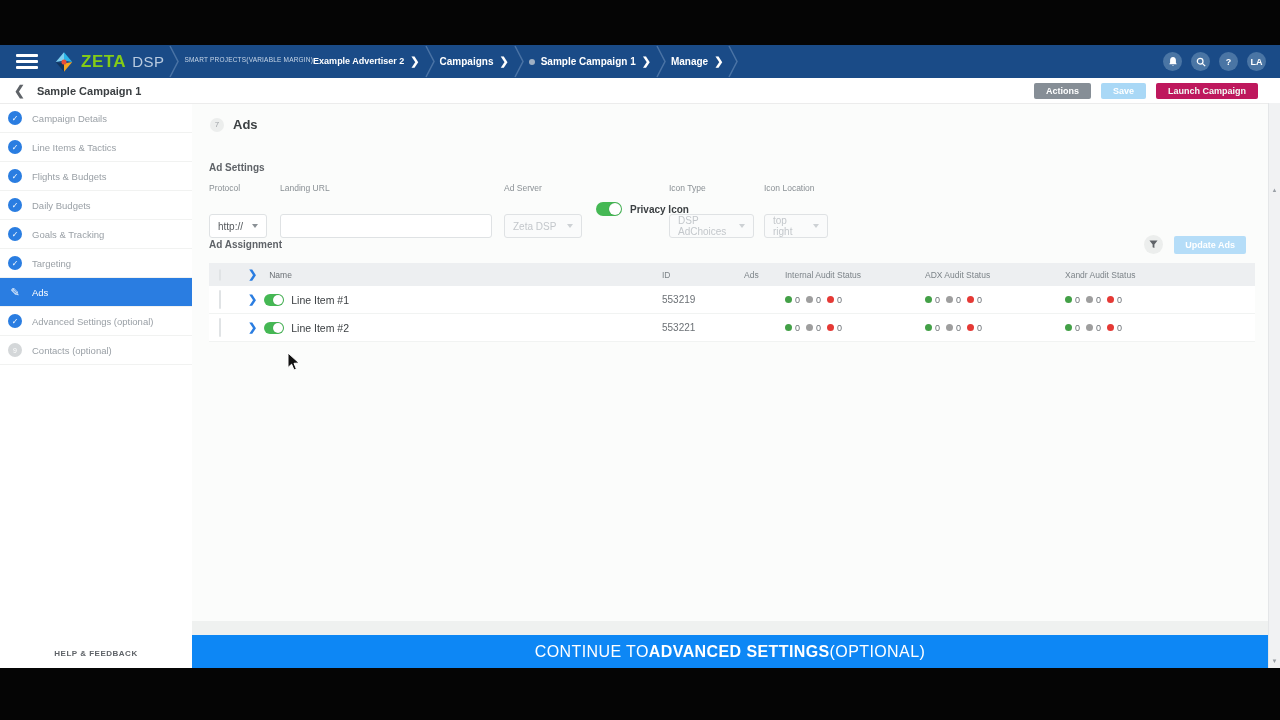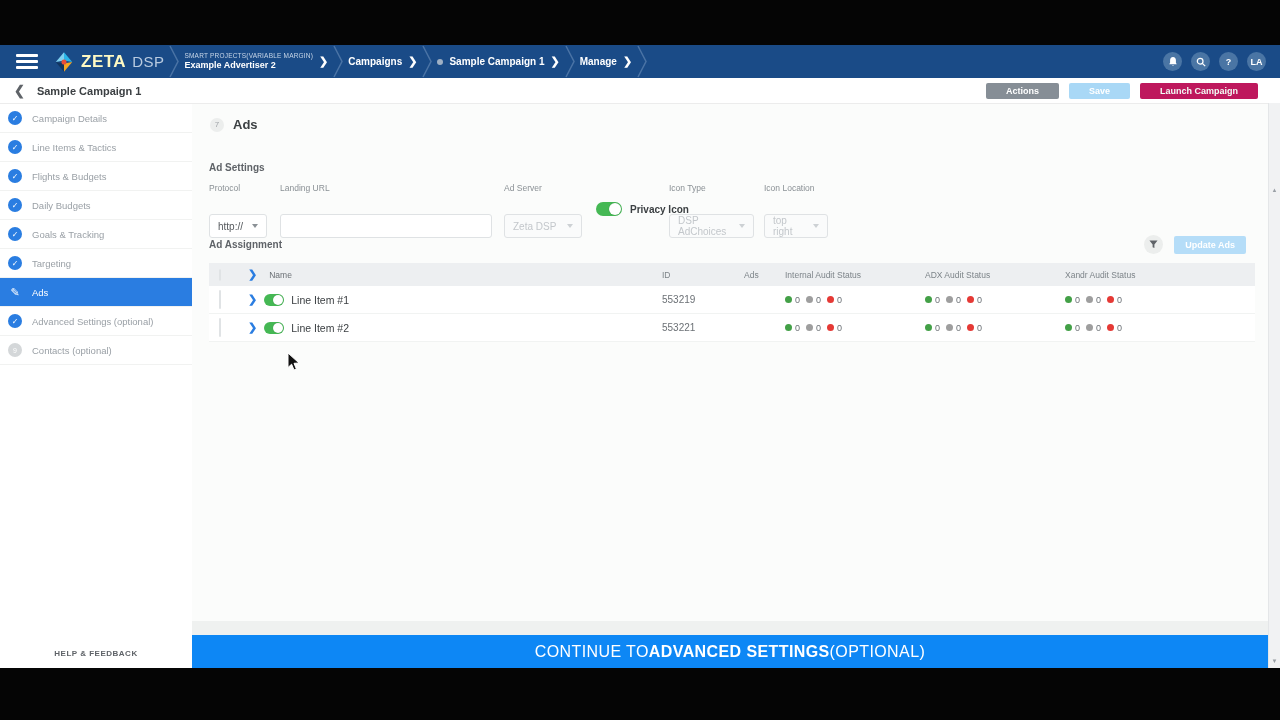--- a/index.html
+++ b/index.html
@@ -5,38 +5,38 @@
   * { margin:0; padding:0; box-sizing:border-box; }
   html,body { width:1280px; height:720px; background:#000; font-family:"Liberation Sans", sans-serif; overflow:hidden; }
   .screen { position:relative; width:1280px; height:720px; background:#050505; }
   .app { position:absolute; top:45px; left:0; width:1280px; height:623px; background:#fff; overflow:hidden; }
 
   
   .topnav { position:absolute; top:0; left:0; right:0; height:33px; background:#1a4b87; display:flex; align-items:center; }
   .hamburger { width:22px; height:15px; margin-left:16px; display:flex; flex-direction:column; justify-content:space-between; cursor:pointer; }
   .hamburger span { display:block; height:3px; background:#fff; border-radius:1px; }
   .brand { display:flex; align-items:center; margin-left:14px; }
-  .brand-name { color:#fef9c3; font-weight:bold; font-size:17px; letter-spacing:0.5px; margin-left:5px; }
+  .brand-name { color:#84cc16; font-weight:bold; font-size:17px; letter-spacing:0.5px; margin-left:5px; }
   .brand-suffix { color:#b9cbe0; font-size:15px; margin-left:6px; letter-spacing:0.5px; }
   .crumb-sep { margin:0 4px; flex:none; }
   .crumb { display:flex; align-items:center; color:#fff; font-size:10px; font-weight:bold; white-space:nowrap; cursor:pointer; }
   .crumb .mini-chev { font-size:11px; margin-left:6px; font-weight:bold; color:#fff; }
-  .crumb-adv { display:flex; flex-direction:column; line-height:1.25; }
+  .crumb-adv { display:flex; flex-direction:row; line-height:1.25; }
   .crumb-adv .l1 { font-size:6.5px; color:#c7d6e8; font-weight:normal; letter-spacing:0.2px; }
   .crumb-adv .l2 { font-size:9px; color:#fff; font-weight:bold; }
   .crumb-dot { width:6px; height:6px; border-radius:50%; background:#9fb0c4; margin-right:6px; }
   .nav-right { margin-left:auto; display:flex; align-items:center; gap:9px; margin-right:14px; }
   .nav-circle { width:19px; height:19px; border-radius:50%; background:#4a75a4; display:flex; align-items:center; justify-content:center; color:#fff; font-size:9px; font-weight:bold; cursor:pointer; }
 
   
   .page-header { position:absolute; top:33px; left:0; right:0; height:25px; background:#fff; display:flex; align-items:center; }
   .back-chev { margin-left:14px; color:#5f6368; font-size:13px; font-weight:bold; cursor:pointer; line-height:1; }
   .page-title { margin-left:12px; font-size:11px; font-weight:bold; color:#3c4043; }
   .header-btns { margin-left:auto; margin-right:22px; display:flex; gap:10px; }
-  .hbtn { height:16px; border:none; border-radius:2px; color:#fff; font-size:9px; font-weight:bold; font-family:inherit; padding:0 20px; cursor:pointer; }
+  .hbtn { height:16px; border:none; border-radius:2px; color:#fff; font-size:9px; font-weight:bold; font-family:inherit; padding:0 12px; cursor:pointer; }
   .hbtn.actions { background:#868e96; }
   .hbtn.save { background:#a9d8f6; }
   .hbtn.launch { background:#be185d; color:#f2fbf5; }
 
   
   .sidebar { position:absolute; top:58px; left:0; width:192px; height:565px; background:#fff; border-top:1px solid #ececec; }
   .side-item { position:relative; height:29px; display:flex; align-items:center; padding-left:8px; border-bottom:1px solid #f1f2f1; cursor:pointer; }
   .step-ic { width:14px; height:14px; border-radius:50%; background:#2a7de1; color:#fff; font-size:8px; display:flex; align-items:center; justify-content:center; flex:none; }
   .step-ic.gray { background:#d4d7d9; font-size:7px; }
   .side-label { margin-left:10px; font-size:9.5px; color:#9aa0a6; }

